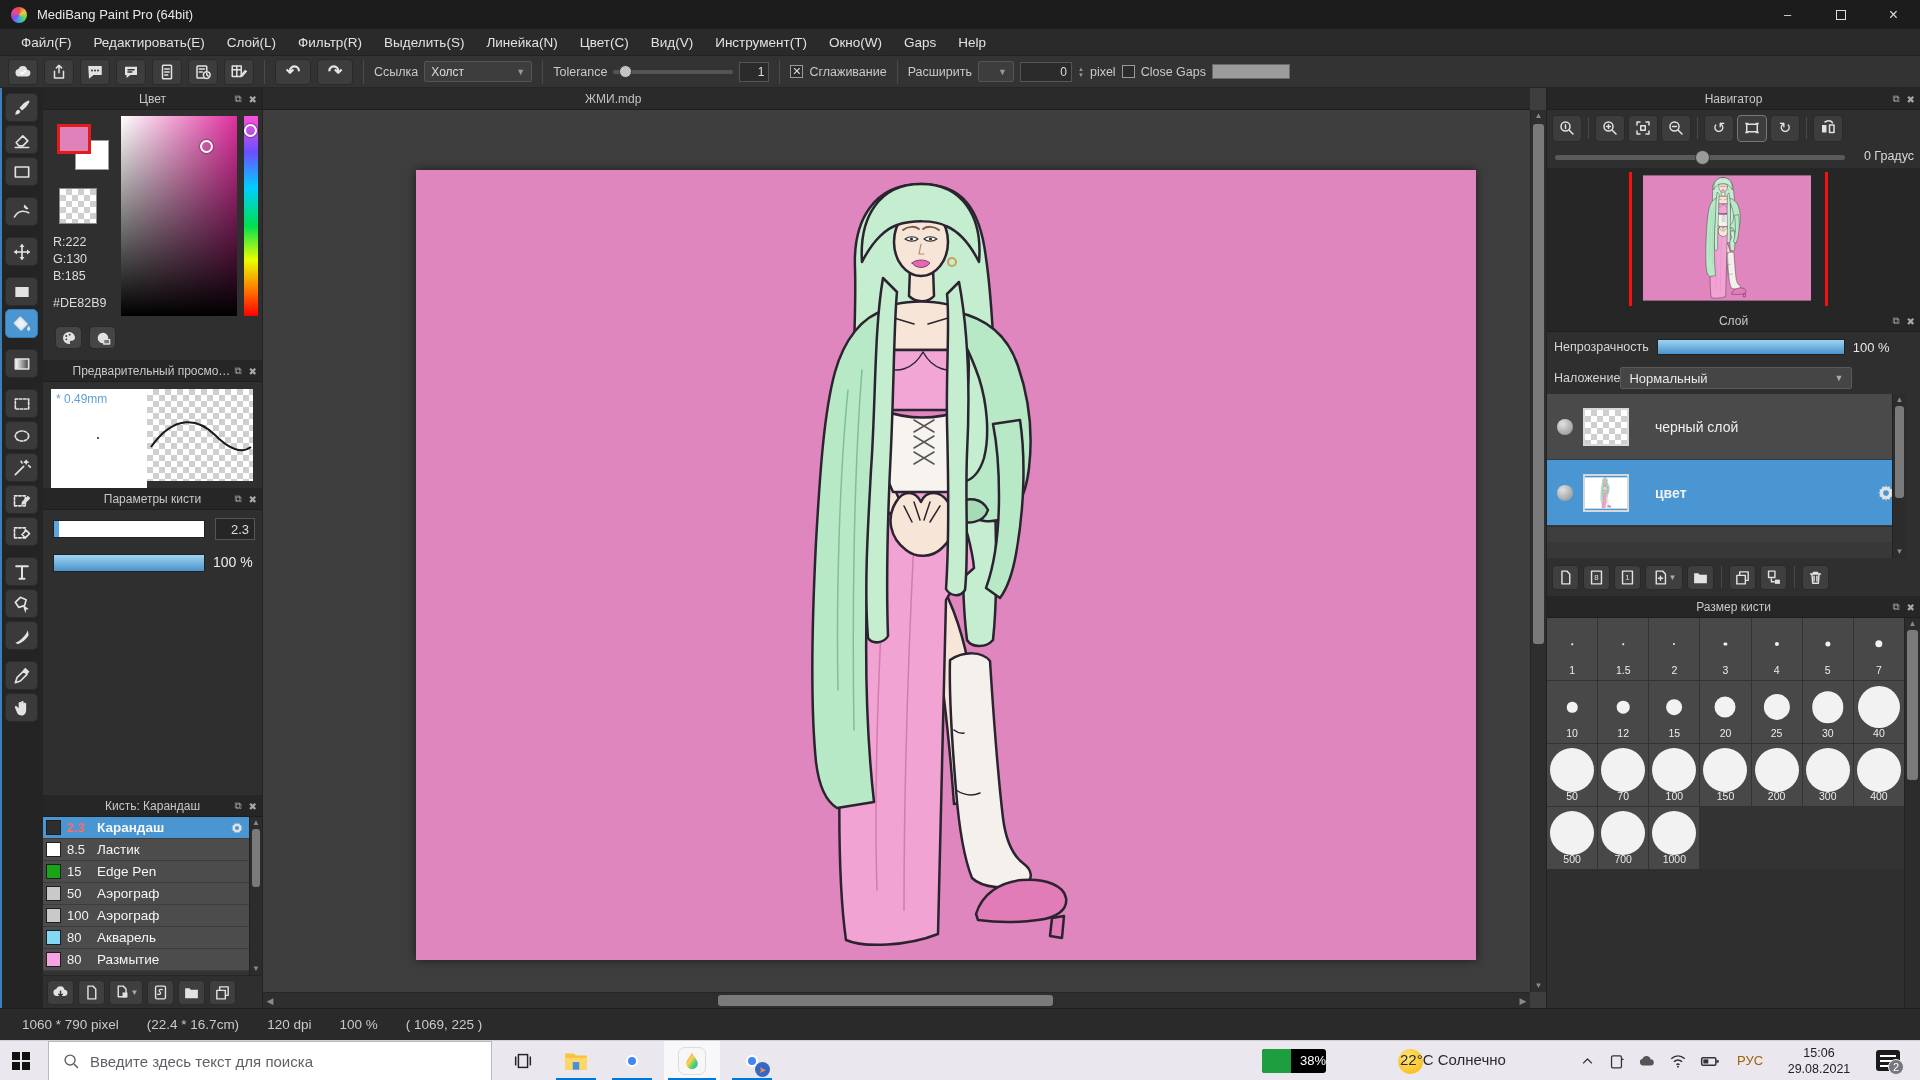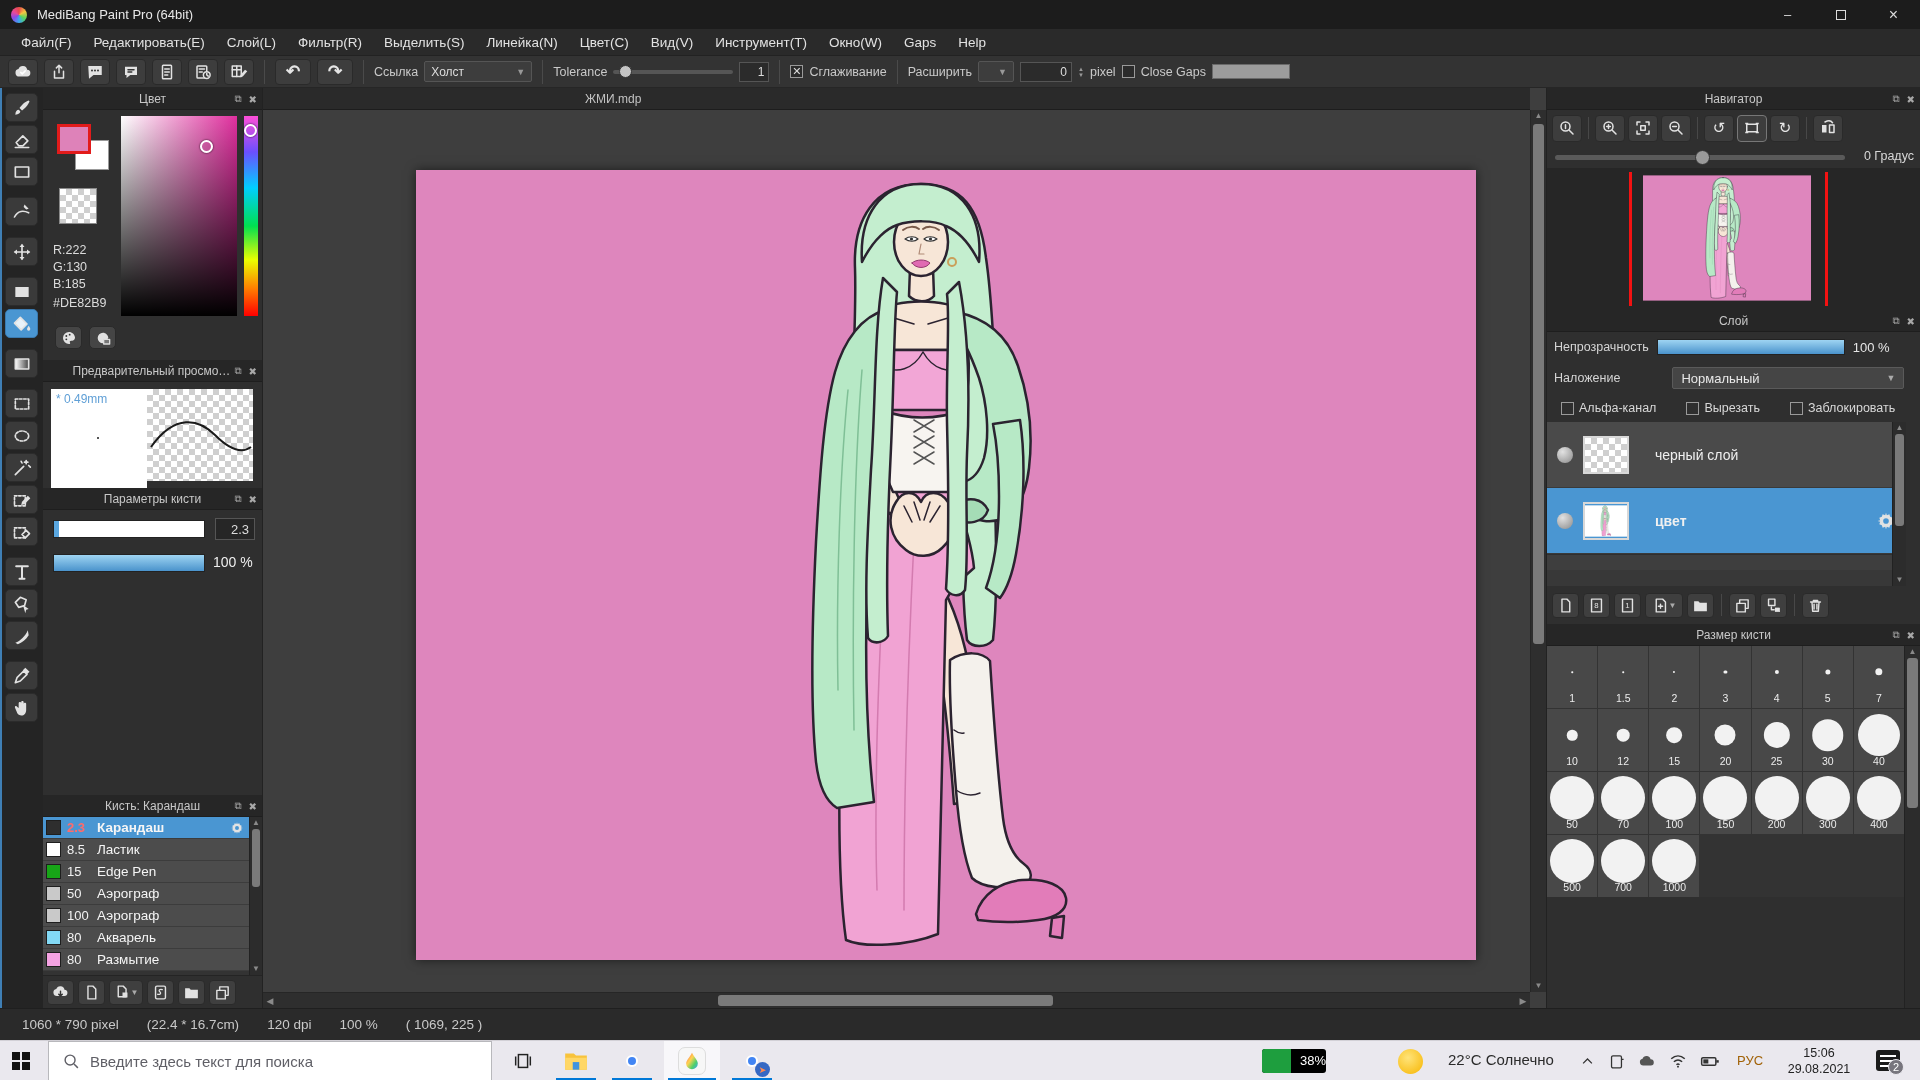--- a/index.html
+++ b/index.html
@@ -67,21 +67,21 @@
                    text-overflow:ellipsis; }
   .pops { position:absolute; right:5px; top:0; height:22px; display:flex; align-items:center; gap:7px;
           color:#a8a8a8; font-size:10px; }
 
   
   .colorbody { height:250px; position:relative; flex:none; }
   .checker { background:repeating-conic-gradient(#cfcfcf 0% 25%, #ffffff 0% 50%); background-size:12px 12px; }
   .fgswatch { position:absolute; left:14px; top:14px; width:34px; height:30px; border:3px solid #e21b1b; z-index:3; }
   .bgswatch { position:absolute; left:32px; top:30px; width:34px; height:30px; background:#fff; border:1px solid #999; z-index:2; }
   .alphaswatch { position:absolute; left:16px; top:78px; width:38px; height:36px; border:1px solid #8a8a8a; }
-  .rgbtext { position:absolute; left:10px; top:124px; color:#dcdcdc; font-size:12.5px; line-height:17px;margin-top:8px; }
+  .rgbtext { position:absolute; left:10px; top:124px; color:#dcdcdc; font-size:12.5px; line-height:17px; }
   .hextext { position:absolute; left:10px; top:186px; color:#dcdcdc; font-size:12.5px; }
   .palbtn { position:absolute; top:216px; width:27px; height:23px; background:#454545; border:1px solid #2a2a2a;
             border-radius:5px; display:flex; align-items:center; justify-content:center; }
   .palbtn svg { width:16px; height:16px; }
   .gradbox { position:absolute; left:78px; top:6px; width:116px; height:200px;
              background:linear-gradient(to bottom, rgba(0,0,0,0), #000),
                         linear-gradient(to right, #fff, #e02f9e); }
   .gradring { position:absolute; width:13px; height:13px; border:2px solid #fff; border-radius:50%;
               box-shadow:0 0 2px #000; }
   .huebar { position:absolute; left:201px; top:6px; width:14px; height:200px;
@@ -161,21 +161,21 @@
 
   
   .lrow { display:flex; align-items:center; flex:none; }
   .llabel { color:#d5d5d5; font-size:12.5px; padding-left:7px; }
   .opacityrow { height:30px; }
   .opacitytrack { width:188px; height:16px; border:1px solid #222; margin-left:8px;
                   background:linear-gradient(to bottom,#9ed4f2,#4a93cc); }
   .opacityval { color:#e5e5e5; font-size:13px; margin-left:8px; }
   .blendrow { height:32px; }
   .blendsel { width:232px; height:22px; background:#454545; border:1px solid #5a5a5a; border-radius:2px;
-              margin-left:52px; color:#e8e8e8; font-size:13px; display:flex; align-items:center; padding:0 8px; }
+              color:#e8e8e8; font-size:13px; display:flex; align-items:center; padding:0 8px; }
   .blendsel .arr { margin-left:auto; color:#aaa; font-size:9px; }
   .checkrow { height:28px; display:flex; align-items:center; gap:0; flex:none; }
   .lcheck { display:flex; align-items:center; gap:5px; color:#d8d8d8; font-size:12.5px; }
   .lcheck .box { width:13px; height:13px; border:1px solid #9a9a9a; background:transparent; }
   .layerlist { height:164px; background:#383838; position:relative; overflow:hidden; margin-right:14px; flex:none; }
   .layerrow { height:66px; display:flex; align-items:center; background:#4a4a4a; border-bottom:1px solid #3a3a3a; }
   .layerrow .vis { width:16px; height:16px; border-radius:50%; margin:0 10px;
                    background:radial-gradient(circle at 35% 30%, #e2e2e2, #8a8a8a); flex:none; }
   .layerrow .thumb { width:46px; height:38px; border:2px solid #d8d8d8; position:relative; flex:none; overflow:hidden; }
   .layerrow .lname { color:#f0f0f0; font-size:14px; margin-left:26px; }
@@ -229,21 +229,21 @@
   .mbicon { width:28px; height:28px; background:#f7f7f7; border-radius:7px; border:1px solid #ddd;
             display:flex; align-items:center; justify-content:center; }
   .badge { position:absolute; right:6px; bottom:4px; width:15px; height:15px; border-radius:50%;
            background:#3568c4; display:flex; align-items:center; justify-content:center; }
   .batterywidget { position:absolute; left:1262px; top:8px; width:64px; height:24px; background:#000;
                    border-radius:3px; overflow:hidden; }
   .batterywidget .fill { position:absolute; left:0; top:0; bottom:0; width:45%; background:#1e9e3e; }
   .batterywidget .txt { position:absolute; width:100%; text-align:right; color:#fff; font-size:13px; top:4px; }
   .sun { position:absolute; left:1398px; top:8px; width:25px; height:25px; border-radius:50%;
          background:radial-gradient(circle at 40% 35%, #ffe47a, #f7b500); }
-  .weather { position:absolute; left:1448px; top:10px; color:#2b2b2b; font-size:15px; }
+  .weather { position:absolute; left:1400px; top:10px; color:#2b2b2b; font-size:15px; }
   .trayicons { position:absolute; left:1580px; top:0; height:40px; display:flex; align-items:center; gap:13px; color:#333; }
   .lang { position:absolute; left:1737px; top:12px; font-size:13px; color:#a16207; }
   .clock { position:absolute; left:1782px; top:4px; width:74px; text-align:center; color:#222;
            font-size:12.5px; line-height:16px; }
   .notif { position:absolute; left:1876px; top:9px; width:24px; height:21px; background:#1b1b1b;
            border-radius:3px; position:absolute; }
   .notif .lines { position:absolute; left:4px; top:5px; width:16px; height:2px; background:#fff;
                   box-shadow:0 5px 0 #fff, 0 10px 0 #fff; }
   .nbadge { position:absolute; left:1888px; top:18px; width:16px; height:16px; border-radius:50%;
             background:#77757d; color:#fff; font-size:11px; display:flex; align-items:center; justify-content:center;
@@ -833,37 +833,20 @@
           <div class="opacitytrack"></div>
           <span class="opacityval">100 %</span>
         </div>
         <div class="lrow blendrow">
           <span class="llabel">Наложение</span>
           <div class="blendsel">
               <span>Нормальный</span>
               <span class="arr">▼</span>
             </div>
         </div>
-        <div class="checkrow">
-
-            <div class="lcheck" style="margin-left:14px; margin-right:16px">
-              <div class="box"></div>
-              <span>Альфа-канал</span>
-            </div>
-
-            <div class="lcheck" style="margin-left:14px; margin-right:16px">
-              <div class="box"></div>
-              <span>Вырезать</span>
-            </div>
-
-            <div class="lcheck" style="margin-left:14px; margin-right:16px">
-              <div class="box"></div>
-              <span>Заблокировать</span>
-            </div>
-          </div>
         <div class="layerlist">
           <div>
 
               <div class="layerrow" data-thumb="checker">
                 <div class="vis"></div>
                 <div class="thumb">
                   <div class="t-checker checker"></div>
 
                 </div>
                 <div class="lname">черный слой</div>

